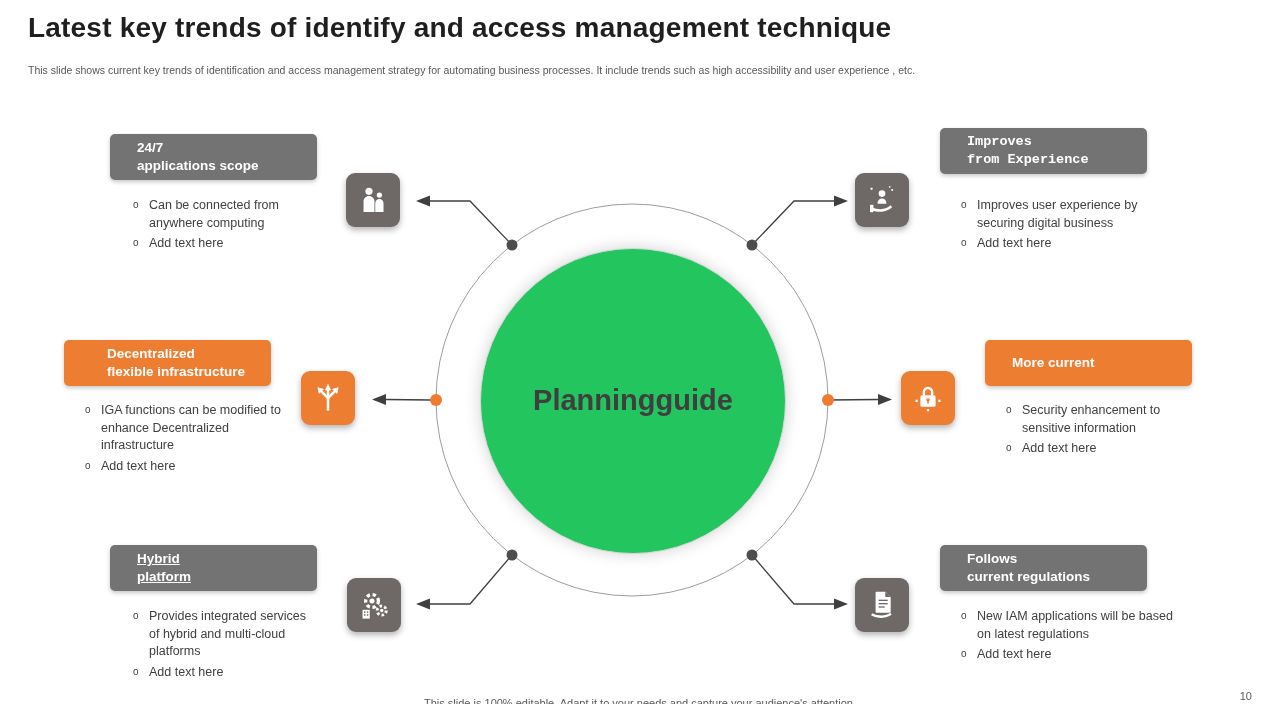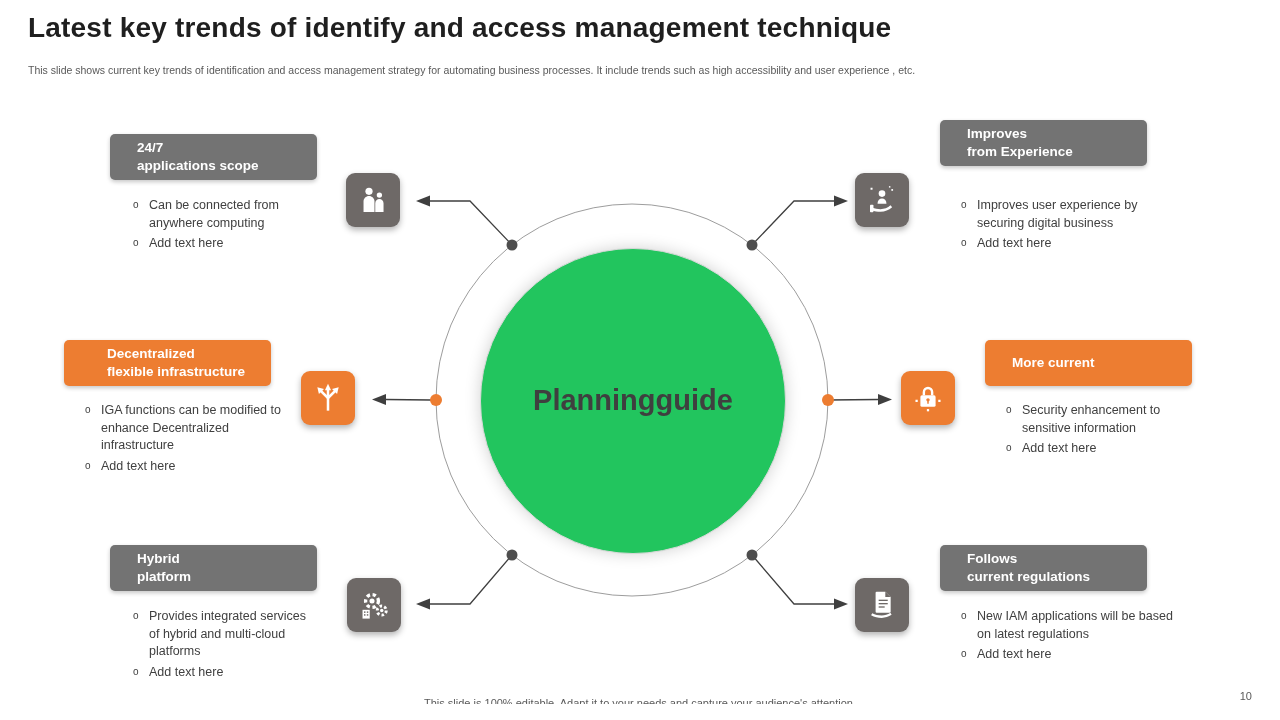--- a/index.html
+++ b/index.html
@@ -26,24 +26,24 @@
     position:absolute;height:46px;width:207px;border-radius:5px;
     display:flex;flex-direction:column;justify-content:center;
     padding-left:27px;box-sizing:border-box;
     color:#ffffff;font-size:13.5px;font-weight:bold;line-height:1.35;
     box-shadow:0 2px 4px rgba(0,0,0,0.22);
   }
   .badge span{display:block;}
   .badge.gray{background:#737373;}
   .badge.orange{background:#ed7d31;}
   .badge-1{left:110px;top:134px;}
-  .badge-2{left:940px;top:120px;}
+  .badge-2{left:940px;top:128px;font-family:Liberation Mono, monospace;}
   .badge-3{left:64px;top:340px;padding-left:43px;}
   .badge-4{left:985px;top:340px;}
-  .badge-5{left:110px;top:545px;}
+  .badge-5{left:110px;top:545px;text-decoration:underline;}
   .badge-6{left:940px;top:545px;}
   .bullets{position:absolute;list-style:none;margin:12px;padding:0;}
   .bullets li{
     position:relative;padding-left:17px;margin-bottom:3px;
     font-size:12.5px;color:#404040;line-height:1.4;
   }
   .bullets li::before{
     content:"o";position:absolute;left:1px;top:1px;font-size:10px;color:#404040;
   }
   .bullets-1{left:120px;top:185px;width:180px;}

